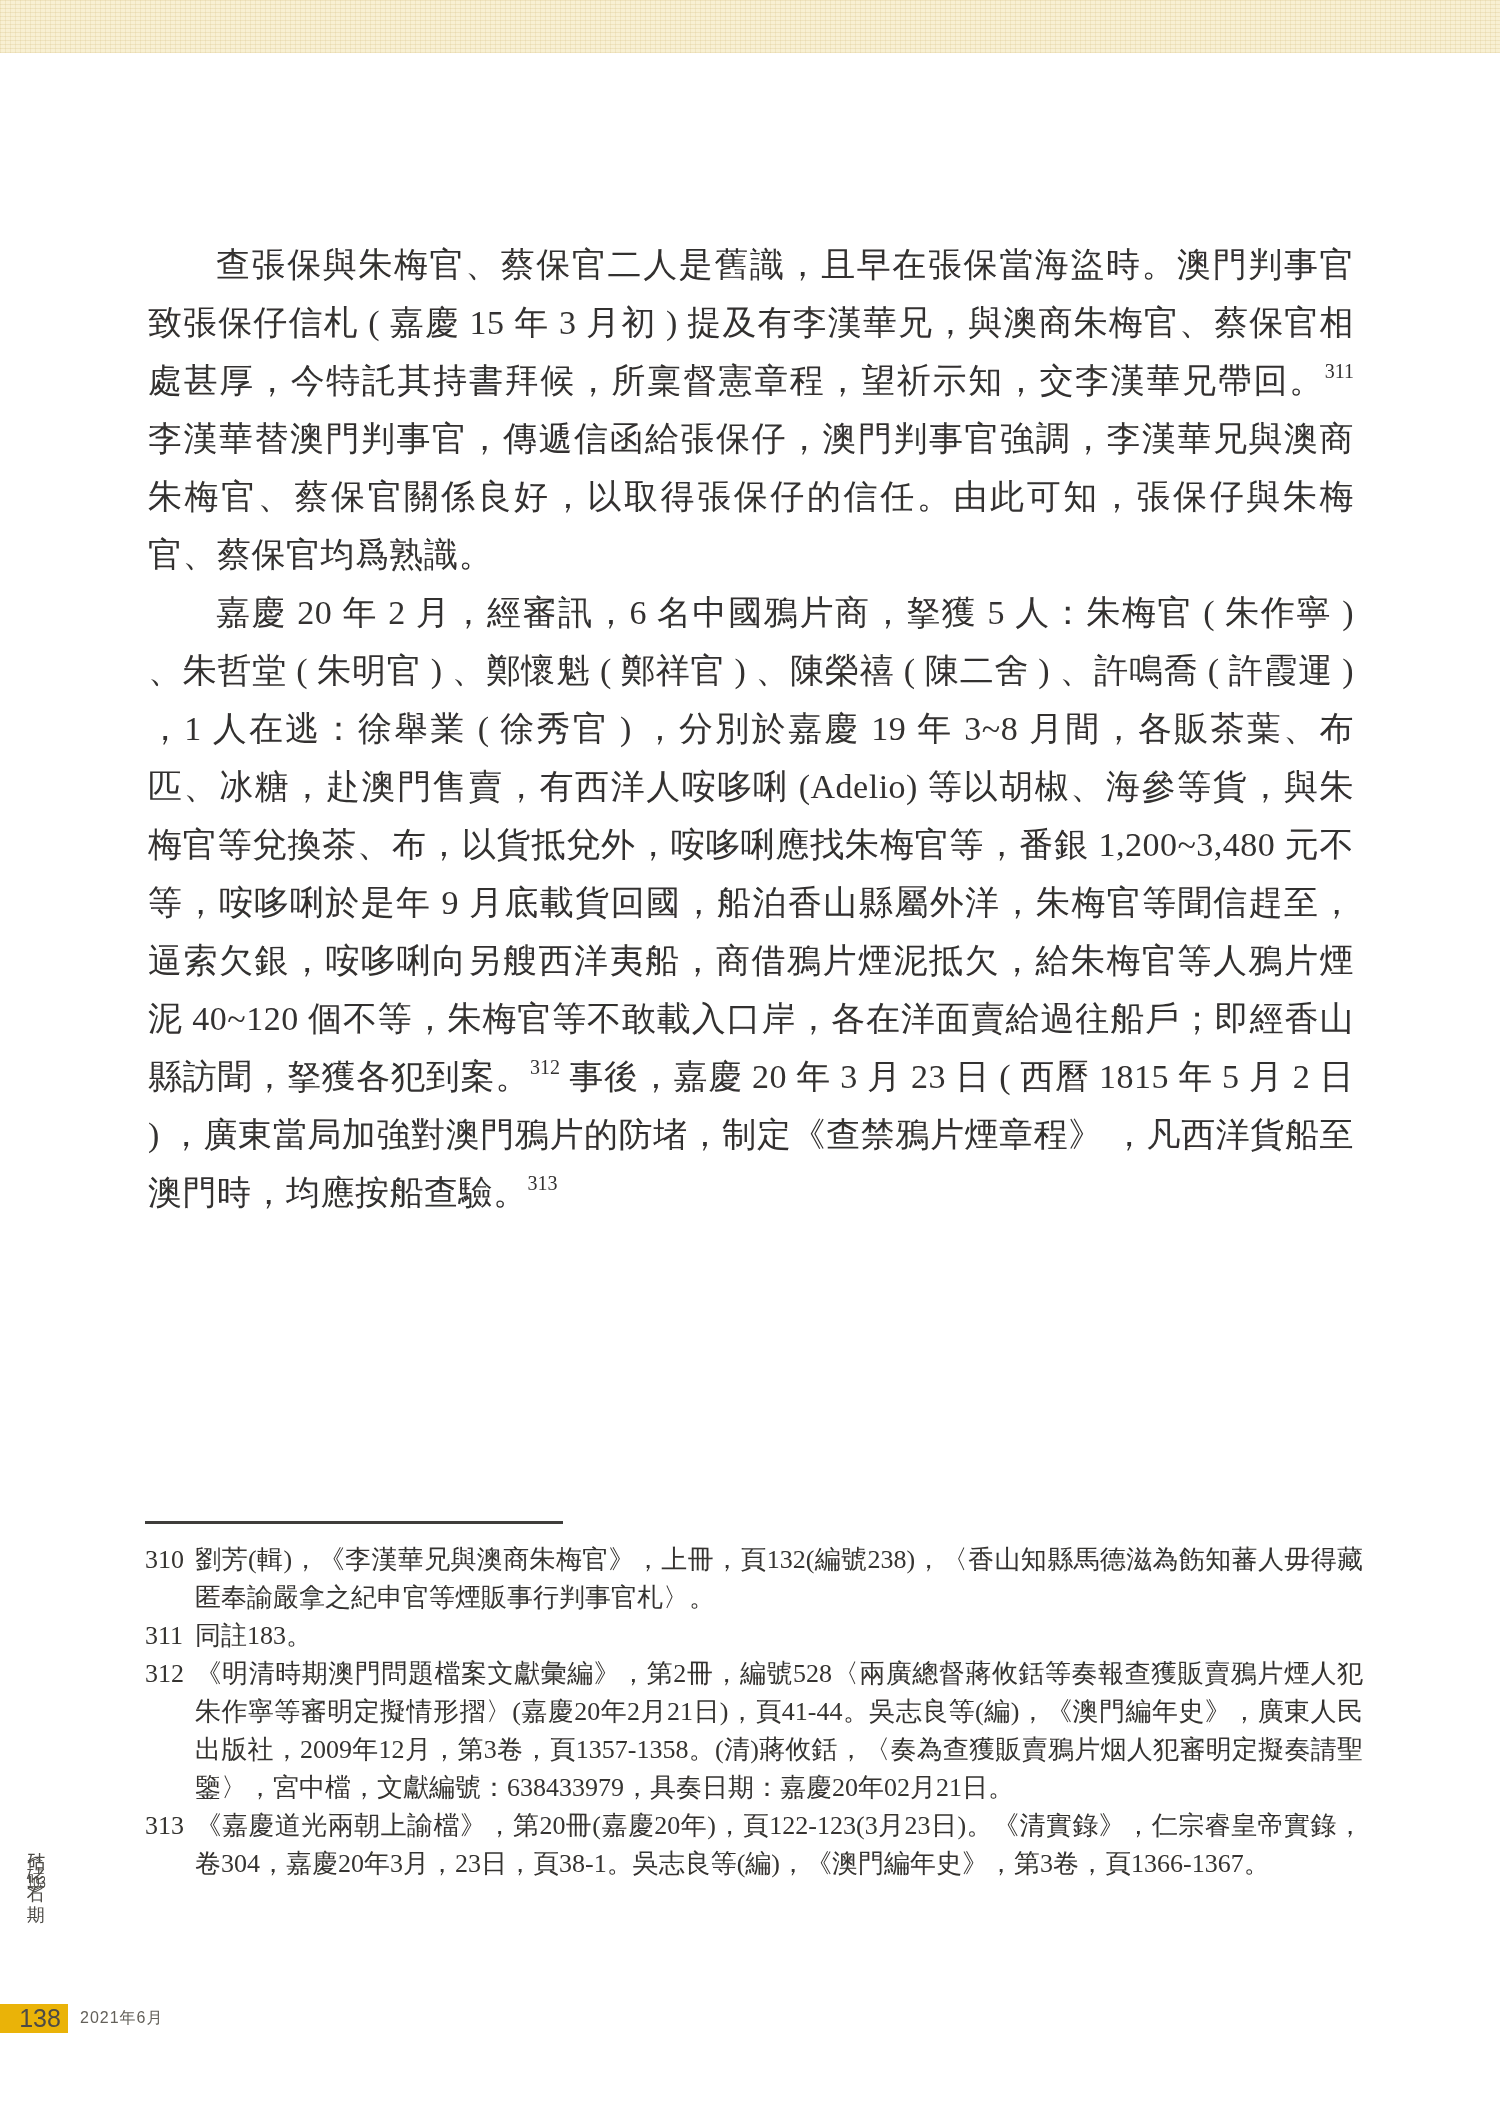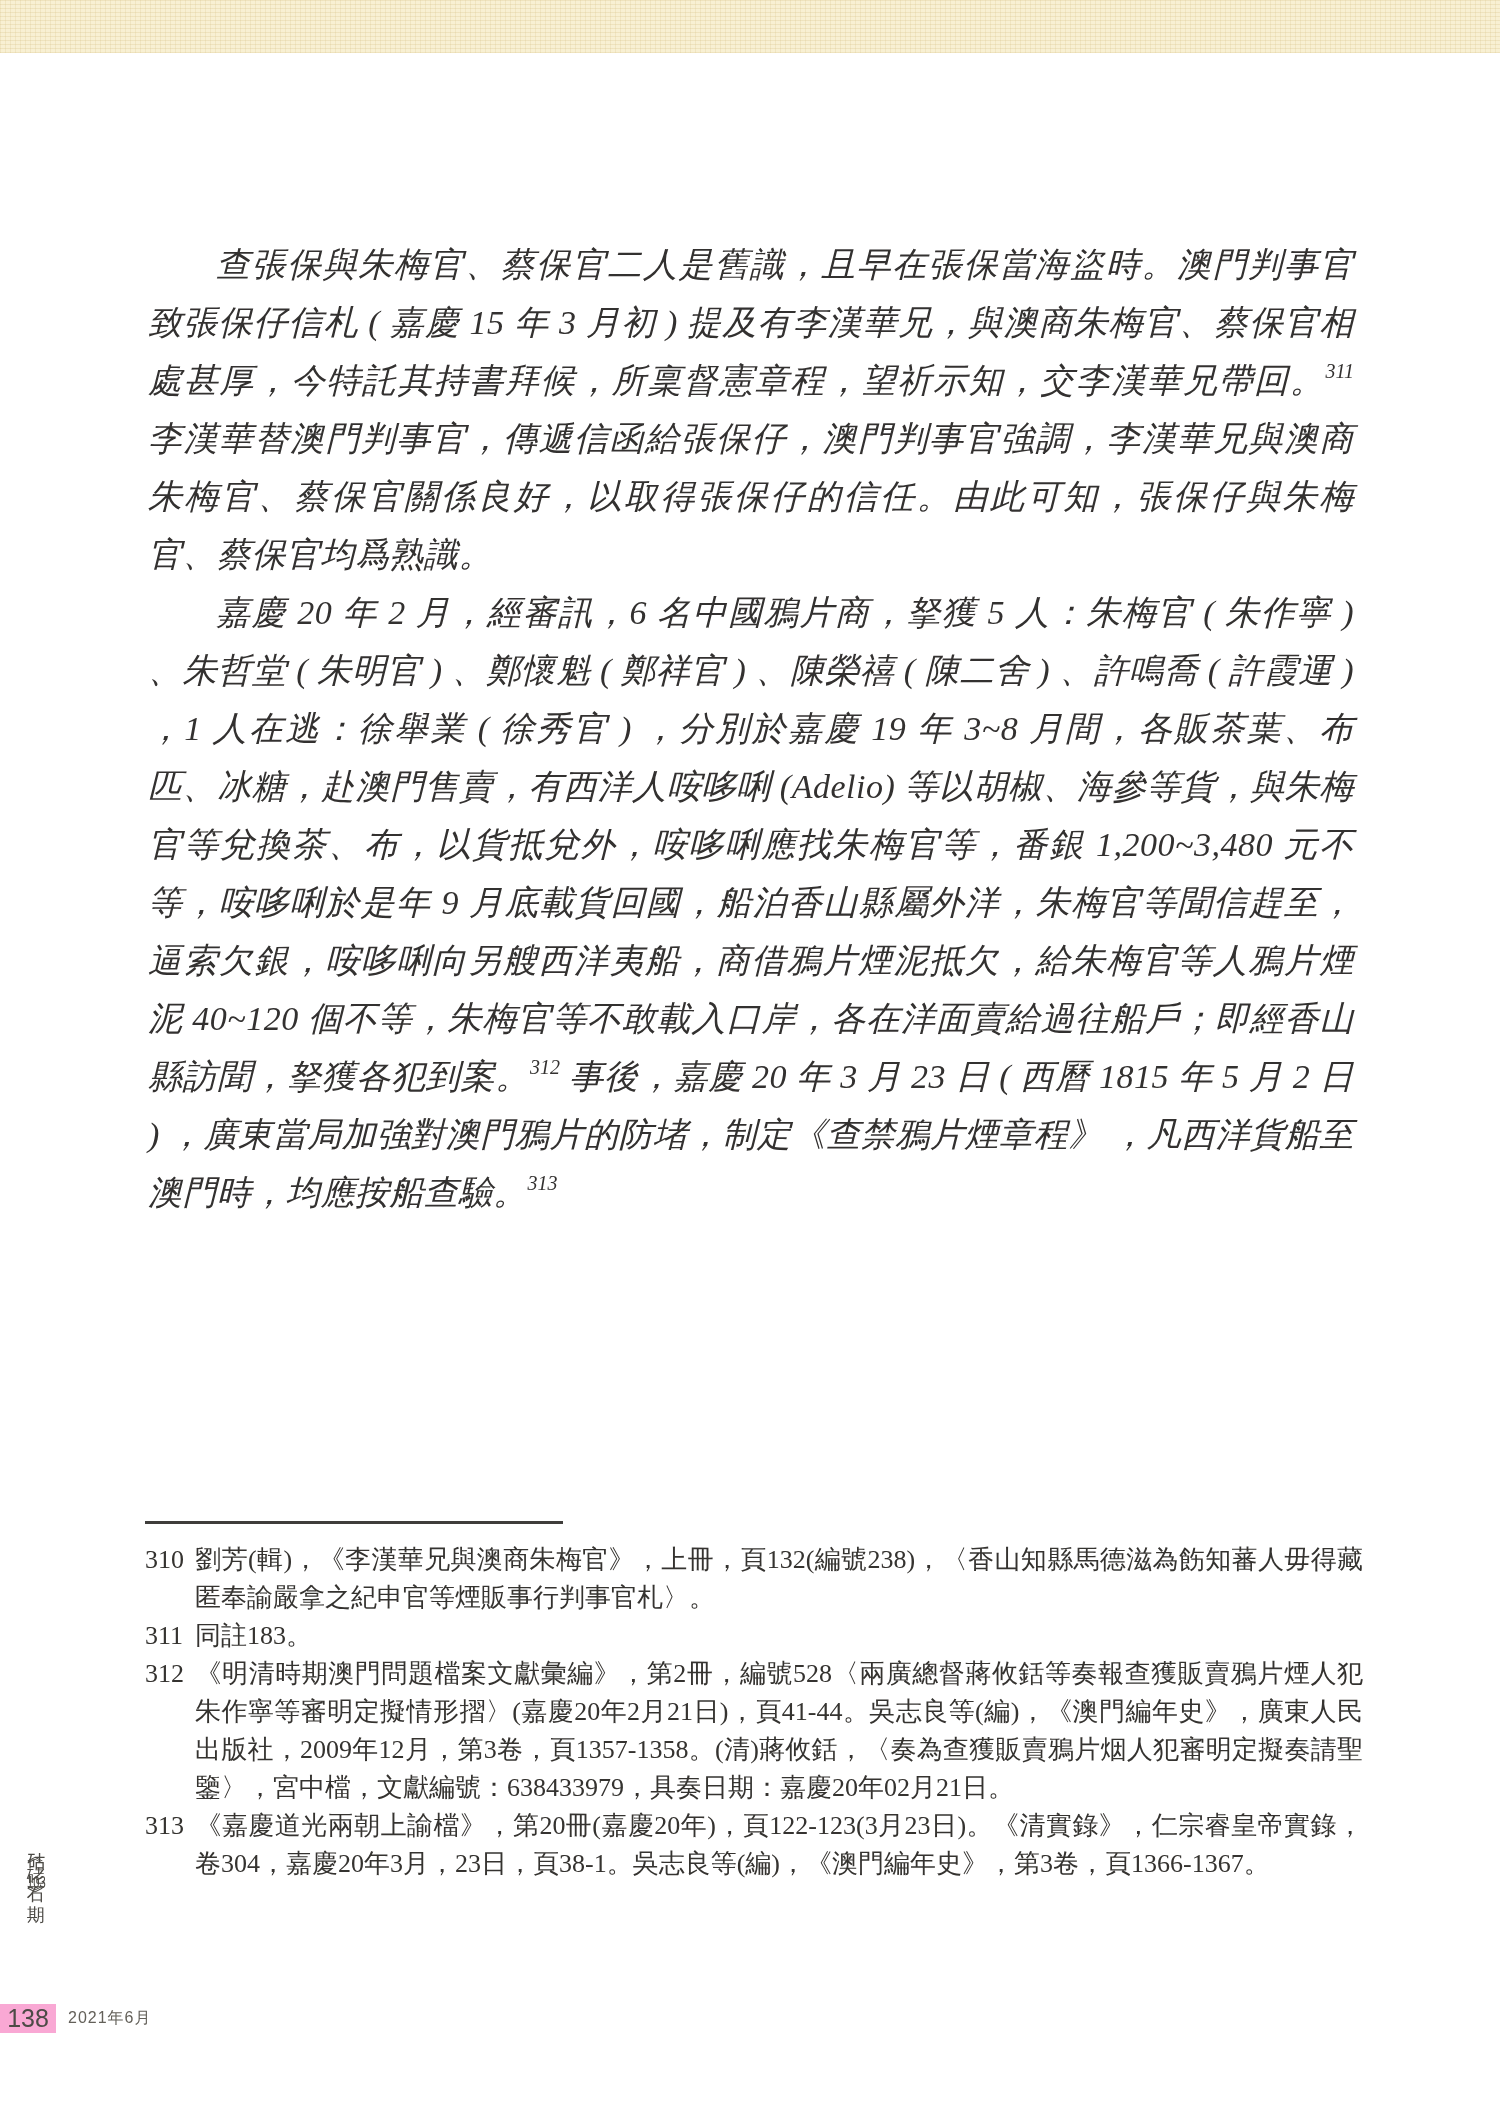--- a/index.html
+++ b/index.html
@@ -26,21 +26,21 @@
     left: 148px;
     top: 236px;
     width: 1206px;
     font-size: 34px;
     line-height: 58px;
     color: #333130;
     text-align: justify;
     letter-spacing: 0.5px;
   }
   .body-text p { margin: 0; }
-  .body-text p.indent { text-indent: 68px; font-style: italic; }
+  .body-text p.indent { text-indent: 68px; }
   .body-text sup {
     font-size: 20px;
     line-height: 0;
     vertical-align: 14px;
     letter-spacing: 0;
   }
   .fn-rule {
     position: absolute;
     left: 145px;
     top: 1521px;
@@ -88,23 +88,24 @@
     align-items: center;
     gap: 12px;
     font-family: "Liberation Sans", "DejaVu Sans", sans-serif;
   }
   .pagenum-box {
     display: inline-flex;
     align-items: center;
     justify-content: center;
     width: 56px;
     height: 29px;
-    background: #f9a8d4;
+    background: #eab308;
     color: #4c4a46;
     font-size: 25px;
+    padding-left: 12px;
   }
   .issue-date {
     color: #636059;
     font-size: 16px;
     letter-spacing: 1px;
   }
 </style>
 </head>
 <body>
 

